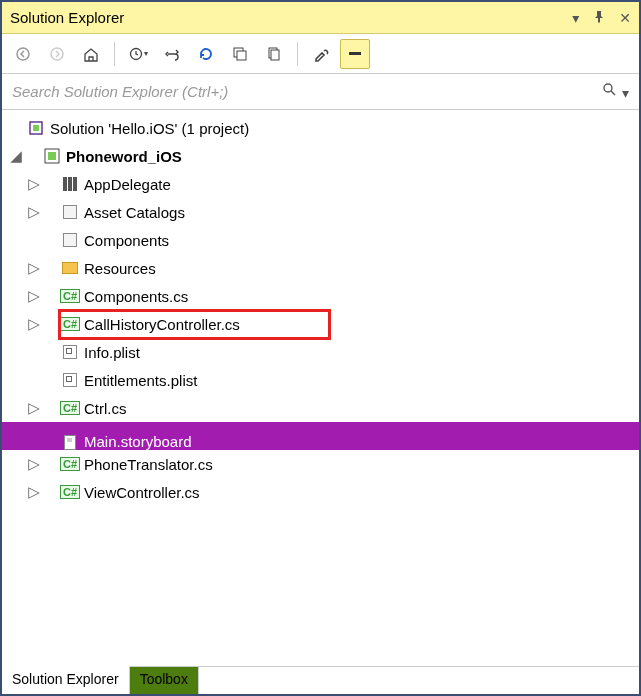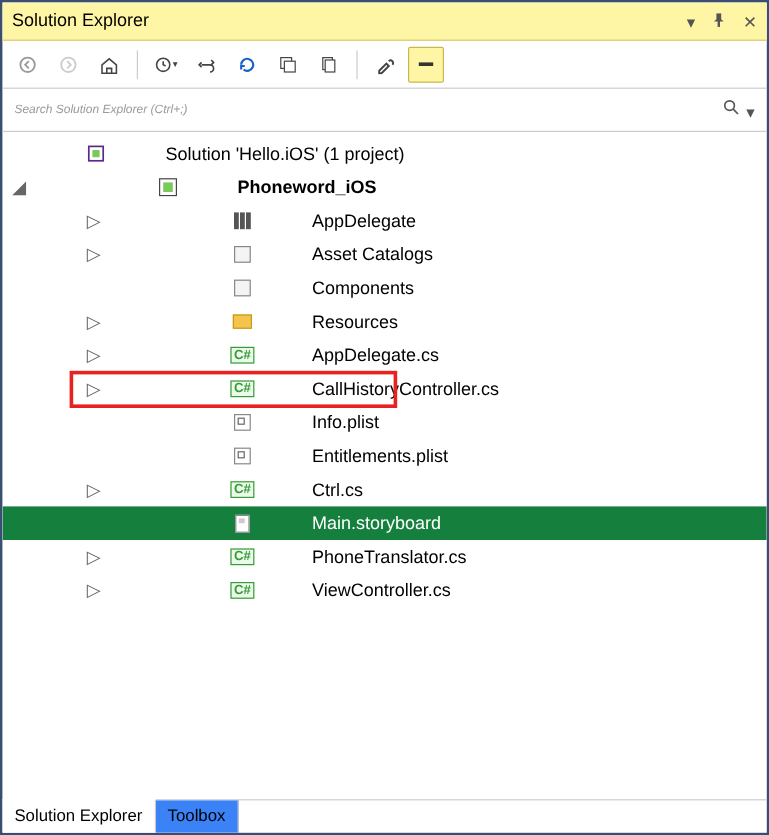--- a/index.html
+++ b/index.html
@@ -49,47 +49,46 @@
       display: flex;
       align-items: center;
       padding: 0 10px;
       border-bottom: 1px solid #ccc;
       color: #999;
     }
     .searchbar input {
       flex: 1;
       border: none;
       outline: none;
-      font-size: 10px;
+      font-size: 15px;
       height: 100%;
       background: transparent;
     }
     .searchbar input::placeholder { color: #9a9a9a; font-style: italic; }
     .search-icon { padding-left: 8px; color: #555; }
     .tree {
       flex: 1;
       overflow-y: auto;
       padding-top: 4px;
     }
     .node {
       display: flex;
       align-items: center;
       height: 28px;
       padding-left: 6px;
       white-space: nowrap;
       cursor: default;
       font-size: 15px;
-      gap: 44px;
     }
     .node .ind { display:inline-block; width:18px; }
     .node .twisty { width: 16px; display: inline-flex; justify-content:center; color: #666; cursor:pointer; }
     .node .icon { width: 20px; display: inline-flex; justify-content:center; align-items:center; }
     .node .label { padding-left: 4px; }
     .node.bold .label { font-weight: 700; }
-    .node.selected { background: #15803d; color: #fff; }
+    .node.selected { background: #a21caf; color: #fff; align-items: flex-end; }
     .node.highlighted-box { position: relative; }
     .node.highlighted-box::after {
       content:"";
       position:absolute;
       left: 56px;
       right: 308px;
       top:-1px;
       bottom:-2px;
       border:3px solid #e82121;
       pointer-events:none;
@@ -97,21 +96,21 @@
     .bottom-tabs {
       display: flex;
       border-top: 1px solid #ccc;
       height: 28px;
     }
     .bottom-tab {
       padding: 4px 10px;
       font-size: 14px;
       border-right: 1px solid #ccc;
       cursor:pointer;
-      background:#3b82f6;
+      background:#4d7c0f;
     }
     .bottom-tab.active { background:#fff; border-top:1px solid #fff; margin-top:-1px;}
     
     .ic-cs { color:#3a9a3a; font-weight:bold; font-size:11px; border:1px solid #3a9a3a; padding:0 2px; background:#eafbe9;}
     .ic-folder { width:16px;height:12px;background:#f4c44d;border:1px solid #c79a1e; }
     .ic-file { width:12px;height:15px;background:#fff;border:1px solid #888; position:relative;}
     .ic-file.sb::after{content:"";position:absolute;top:2px;left:2px;width:5px;height:4px;background:#ccc;}
     .ic-ref { display:flex; gap:1px; }
     .ic-ref span{width:4px;height:14px;background:#555;}
     .ic-box { width:14px;height:14px;border:1px solid #888;background:#f4f4f4;}
@@ -275,21 +274,21 @@
     <span class="label">Resources</span>
   </div>
 
   <div class="node">
     <span class="ind"></span>
       <span class="twisty">▷</span>
       <span class="ind"></span>
     <span class="icon">
         <span class="ic-cs">C#</span>
       </span>
-    <span class="label">AppDelegate.cs</span>
+    <span class="label">Components.cs</span>
   </div>
 
   <div class="node highlighted-box">
     <span class="ind"></span>
       <span class="twisty">▷</span>
       <span class="ind"></span>
     <span class="icon">
         <span class="ic-cs">C#</span>
       </span>
     <span class="label">CallHistoryController.cs</span>

